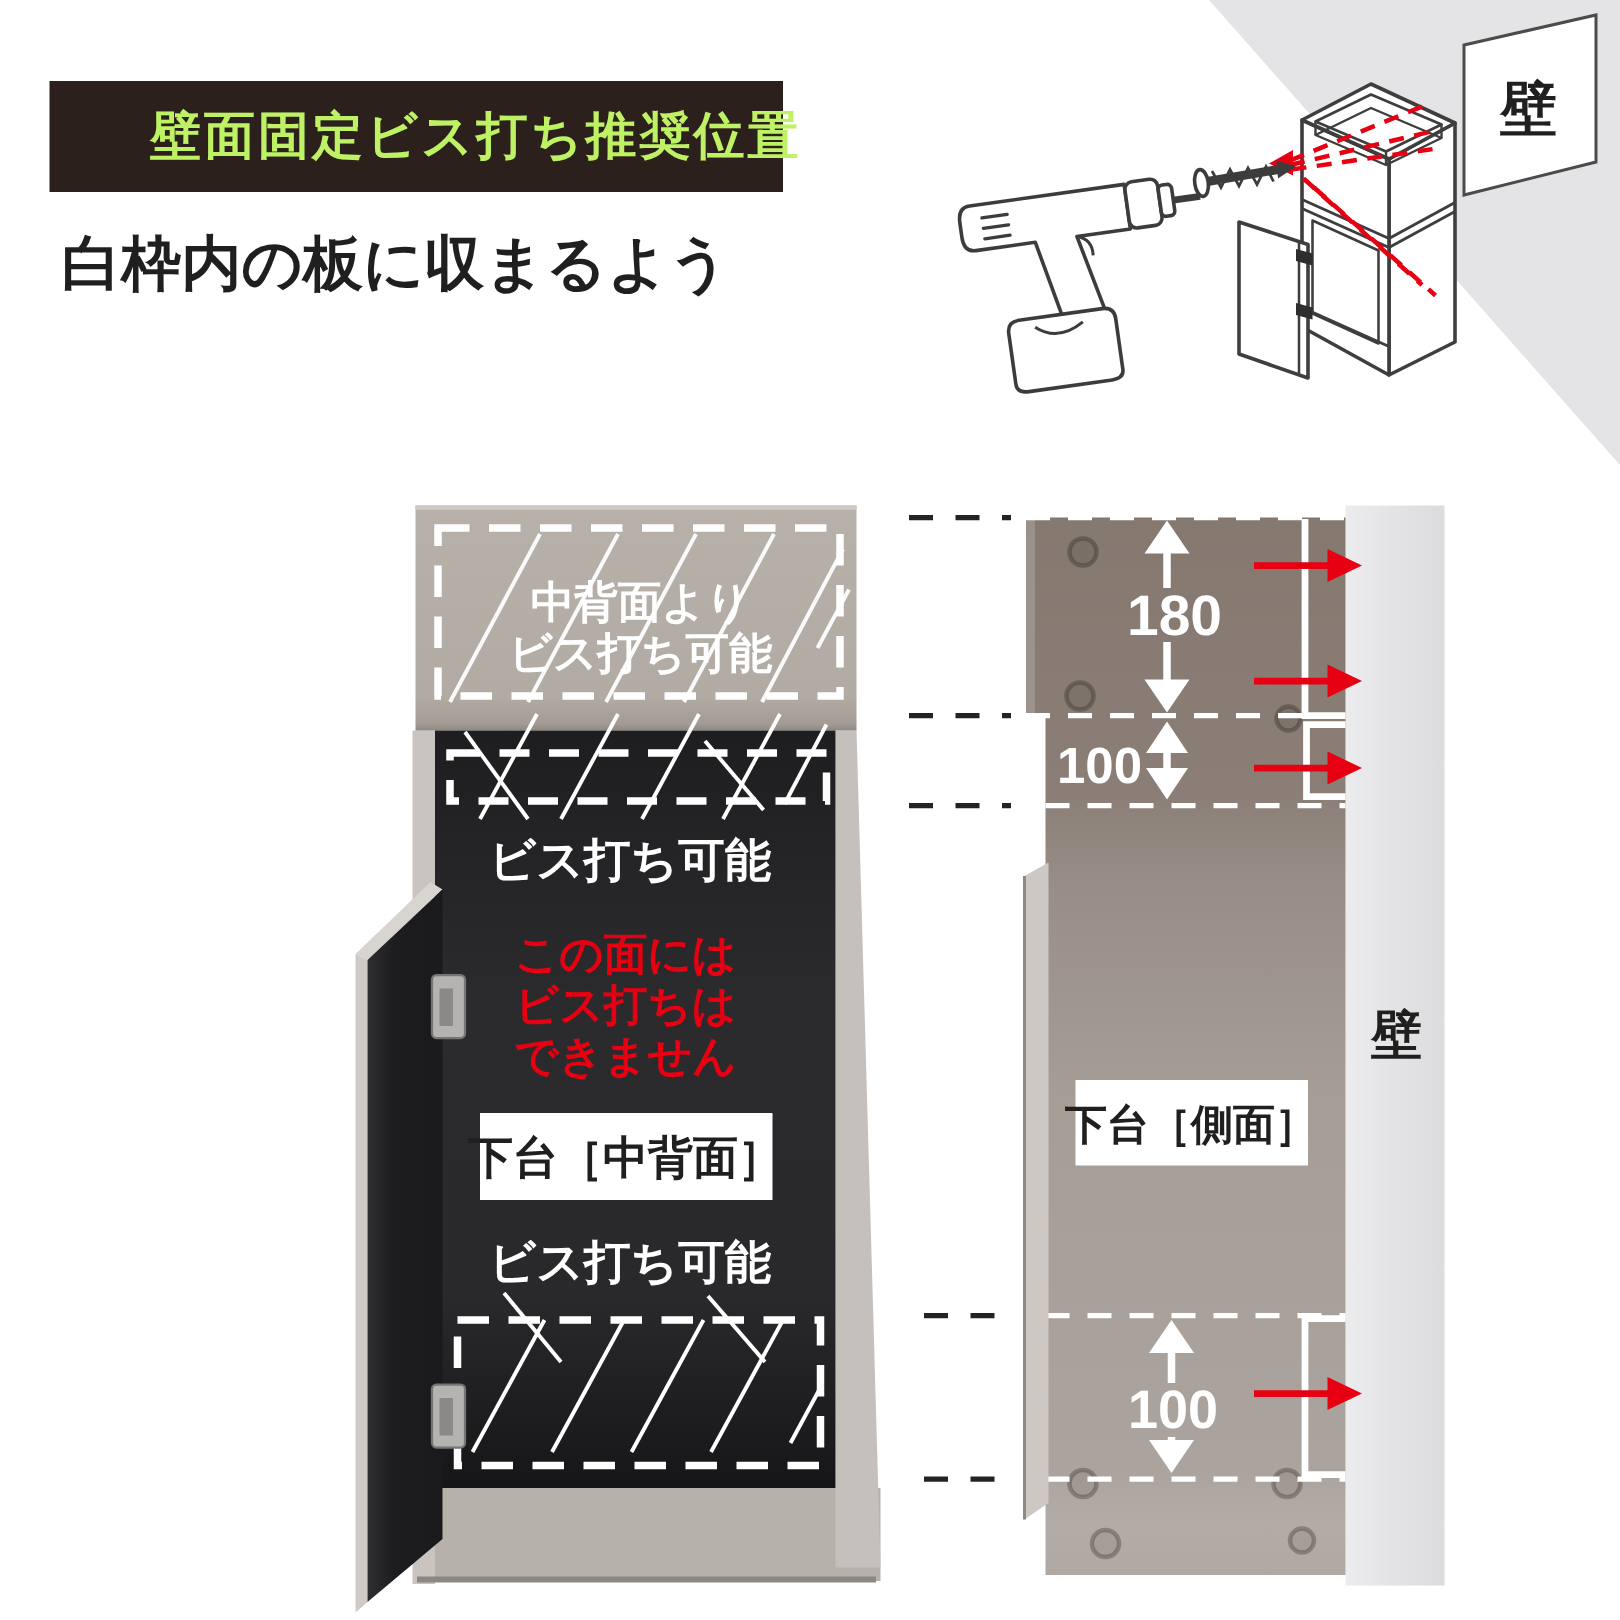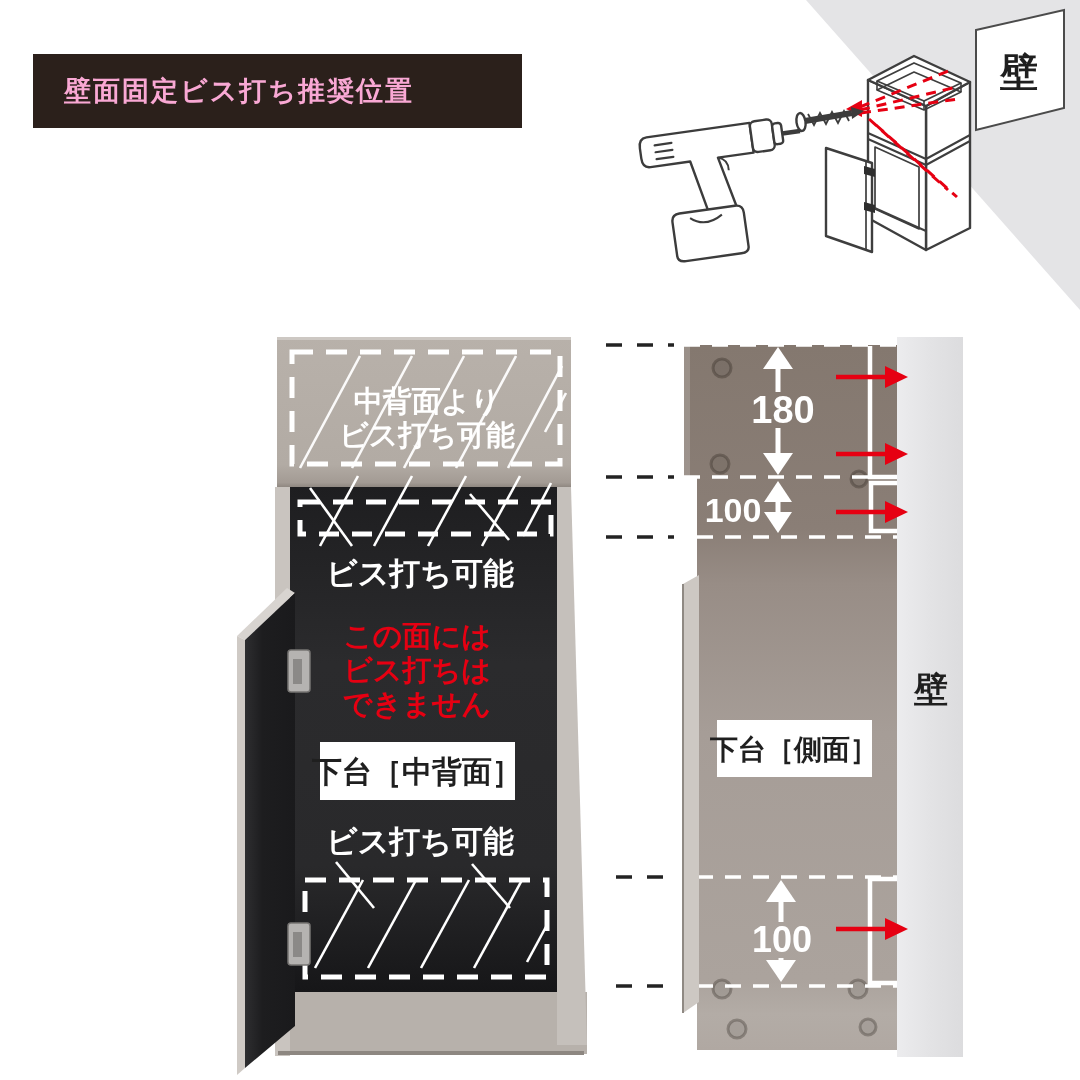--- a/index.html
+++ b/index.html
@@ -1,39 +1,40 @@
 <!DOCTYPE html>
 <html><head>
 <meta charset="utf-8">
 <style>
   html,body{margin:0;padding:0;background:#ffffff;}
   body{width:1080px;height:1080px;position:relative;overflow:hidden;
        font-family:"Liberation Sans","DejaVu Sans",sans-serif;color:#1f1f1f;}
   .stage{position:absolute;inset:0;}
   .header-box{position:absolute;left:33px;top:54px;width:489px;height:74px;
        background:#2b201b;display:flex;align-items:center;}
-  .header-box span{color:#f9a8d4;font-size:27px;font-weight:bold;letter-spacing:2px;
-       padding-left:31px;white-space:nowrap;}
+  .header-box span{color:#bef264;font-size:34px;font-weight:bold;letter-spacing:2px;
+       padding-left:31px;white-space:nowrap;margin-left:36px;}
   .intro{position:absolute;left:41px;top:150px;font-size:40px;font-weight:600;
        line-height:52px;color:#1f1f1f;white-space:nowrap;}
   svg{position:absolute;left:0;top:0;}
   svg text{font-family:"Liberation Sans","DejaVu Sans",sans-serif;}
   .t-white{fill:#ffffff;font-weight:600;}
   .t-red{fill:#e60012;font-weight:bold;}
   .t-dark{fill:#1f1f1f;font-weight:bold;}
 </style>
 </head>
 <body>
 
 <div class="stage">
 
   <div class="header-box">
     <span>壁面固定ビス打ち推奨位置</span>
   </div>
   <div class="intro">
+    <div>白枠内の板に収まるよう</div>
   </div>
 
   <svg width="1080" height="1080" viewBox="0 0 1080 1080">
     <defs>
       <linearGradient id="gTaupe" x1="0" y1="0" x2="0" y2="1">
         <stop offset="0" stop-color="#b8b1aa"></stop>
           <stop offset="0.85" stop-color="#b2aba4"></stop>
         <stop offset="0.97" stop-color="#a39b94"></stop>
           <stop offset="1" stop-color="#8f8881"></stop>
       </linearGradient>

